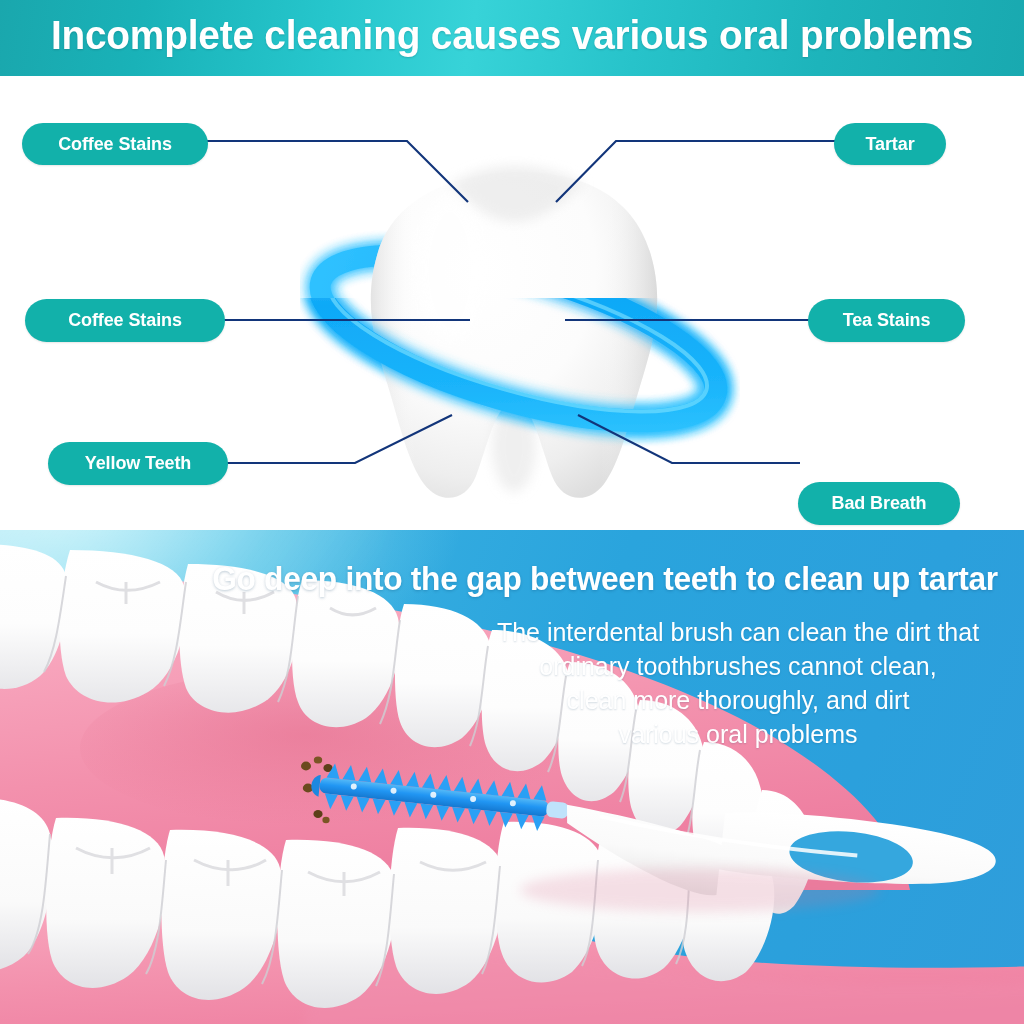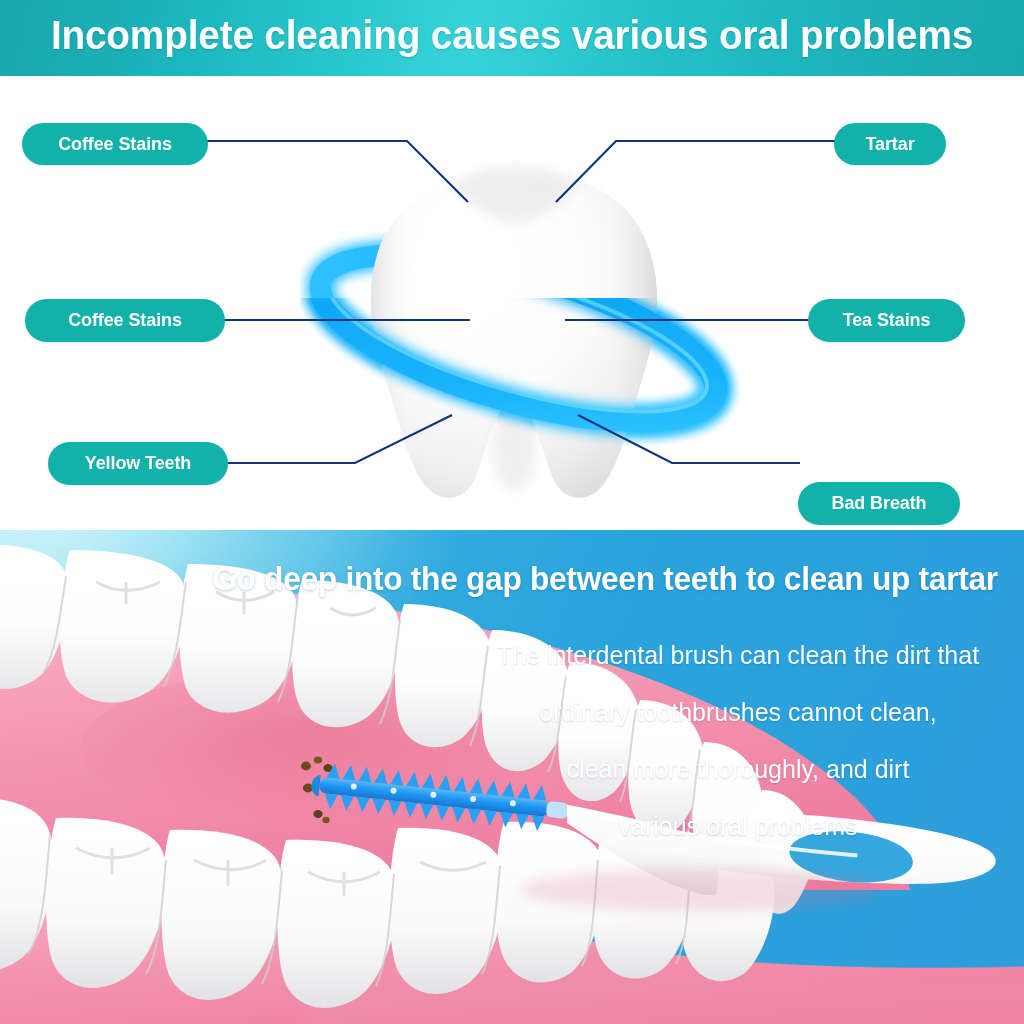--- a/index.html
+++ b/index.html
@@ -139,21 +139,21 @@
     top: 615px;
     width: 556px;
     text-align: center;
     color: #ffffff;
     font-size: 25px;
     line-height: 34px;
     font-weight: normal;
     text-shadow: 0 1px 2px rgba(0,55,95,0.18);
     z-index: 12;
   }
-  .bottom-body div { white-space: nowrap; margin-top: 23px; }
+  .bottom-body div { white-space: nowrap; }
 
   .mouth-wrap {
     position: absolute;
     left: 0; top: 530px;
     width: 1024px;
     height: 494px;
     z-index: 6;
   }
 </style>
 </head>

